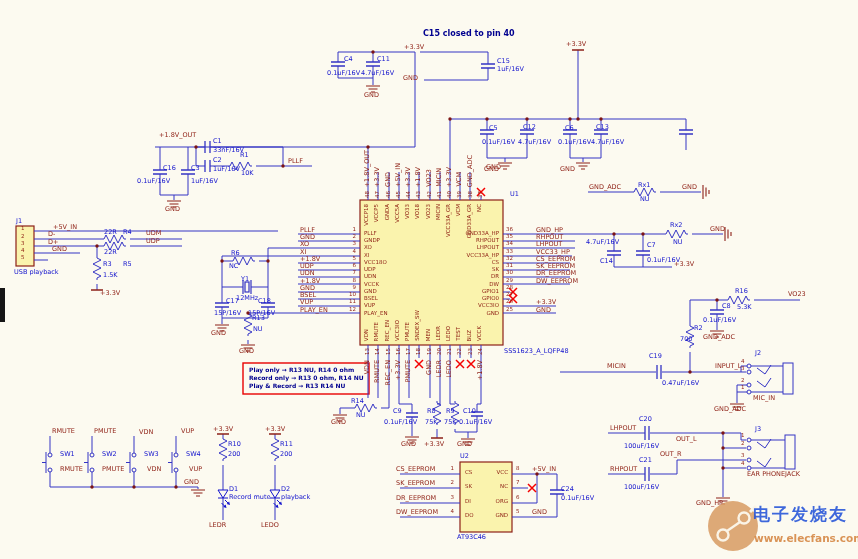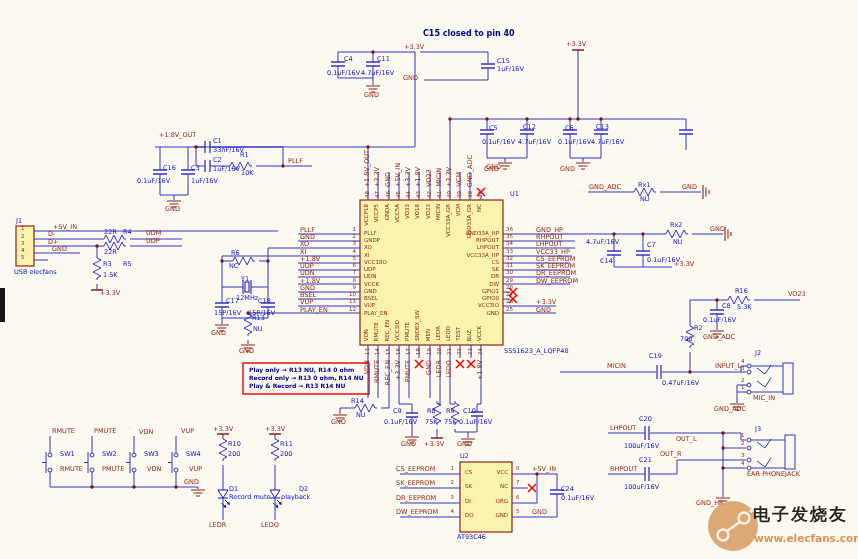--- a/index.html
+++ b/index.html
@@ -7,21 +7,21 @@
              font-family:"DejaVu Sans",sans-serif;}
   #gfx{position:absolute;left:0;top:0;}
   .lbl{position:absolute;font-family:"DejaVu Sans",sans-serif;font-size:6.5px;line-height:1.05;white-space:nowrap;}
   .b{color:#1212cd;}
   .r{color:#8d1d12;}
   .m{color:#8d1d12;font-size:5.5px;}
   .n{color:#8d1d12;font-size:5.5px;}
   .v{writing-mode:vertical-rl;transform:rotate(180deg);}
   .nt{color:#00008f;font-weight:700;font-size:8px;}
   .nb{color:#00008f;font-weight:700;font-size:6px;}
-  .wm1{color:#000000;font-weight:700;font-size:17px;letter-spacing:2px;opacity:.85;}
+  .wm1{color:#1d4ed8;font-weight:700;font-size:17px;letter-spacing:2px;opacity:.85;}
   .wm2{color:#d4823c;font-weight:700;font-size:10.5px;opacity:.85;}
 </style>
 </head>
 <body>
 
 <div id="schematic">
 
 <svg id="gfx" width="858" height="559" viewBox="0 0 858 559">
   <defs>
     <path id="rz" d="M-14,0 h2 l2,-4 4,8 4,-8 4,8 4,-8 2,4 h2" fill="none"></path>
@@ -281,21 +281,21 @@
 <span class="lbl b" style="left:16px;top:218px">J1</span>
 <span class="lbl n" style="left:21px;top:226px">1</span>
 <span class="lbl n" style="left:21px;top:234px">2</span>
 <span class="lbl n" style="left:21px;top:241px">3</span>
 <span class="lbl n" style="left:21px;top:248px">4</span>
 <span class="lbl n" style="left:21px;top:255px">5</span>
 <span class="lbl r" style="left:53px;top:224px">+5V_IN</span>
 <span class="lbl r" style="left:48px;top:231px">D-</span>
 <span class="lbl r" style="left:48px;top:239px">D+</span>
 <span class="lbl r" style="left:52px;top:246px">GND</span>
-<span class="lbl b" style="left:14px;top:269px">USB elecfans</span>
+<span class="lbl b" style="left:14px;top:269px">USB playback</span>
 <span class="lbl b" style="left:104px;top:229px">22R</span>
 <span class="lbl b" style="left:123px;top:229px">R4</span>
 <span class="lbl r" style="left:146px;top:230px">UDM</span>
 <span class="lbl b" style="left:104px;top:249px">22R</span>
 <span class="lbl b" style="left:123px;top:261px">R5</span>
 <span class="lbl r" style="left:146px;top:238px">UDP</span>
 <span class="lbl b" style="left:103px;top:261px">R3</span>
 <span class="lbl b" style="left:103px;top:272px">1.5K</span>
 <span class="lbl r" style="left:100px;top:290px">+3.3V</span>
 
@@ -395,21 +395,21 @@
 <span class="lbl r" style="left:184px;top:479px">GND</span>
 
 <span class="lbl r" style="left:213px;top:426px">+3.3V</span>
 <span class="lbl r" style="left:265px;top:426px">+3.3V</span>
 <span class="lbl b" style="left:228px;top:441px">R10</span>
 <span class="lbl b" style="left:228px;top:451px">200</span>
 <span class="lbl b" style="left:280px;top:441px">R11</span>
 <span class="lbl b" style="left:280px;top:451px">200</span>
 <span class="lbl b" style="left:229px;top:486px">D1</span>
 <span class="lbl b" style="left:229px;top:494px">Record mute</span>
-<span class="lbl b" style="left:299px;top:486px">D2</span>
+<span class="lbl b" style="left:281px;top:486px">D2</span>
 <span class="lbl b" style="left:281px;top:494px">playback</span>
 <span class="lbl r" style="left:209px;top:522px">LEDR</span>
 <span class="lbl r" style="left:261px;top:522px">LEDO</span>
 
 <span class="lbl b" style="left:460px;top:453px">U2</span>
 <span class="lbl b" style="left:457px;top:534px">AT93C46</span>
 <span class="lbl b" style="left:561px;top:486px">C24</span>
 <span class="lbl b" style="left:561px;top:495px">0.1uF/16V</span>
 
 <span class="lbl wm1" style="left:753px;top:506px">电子发烧友</span>

